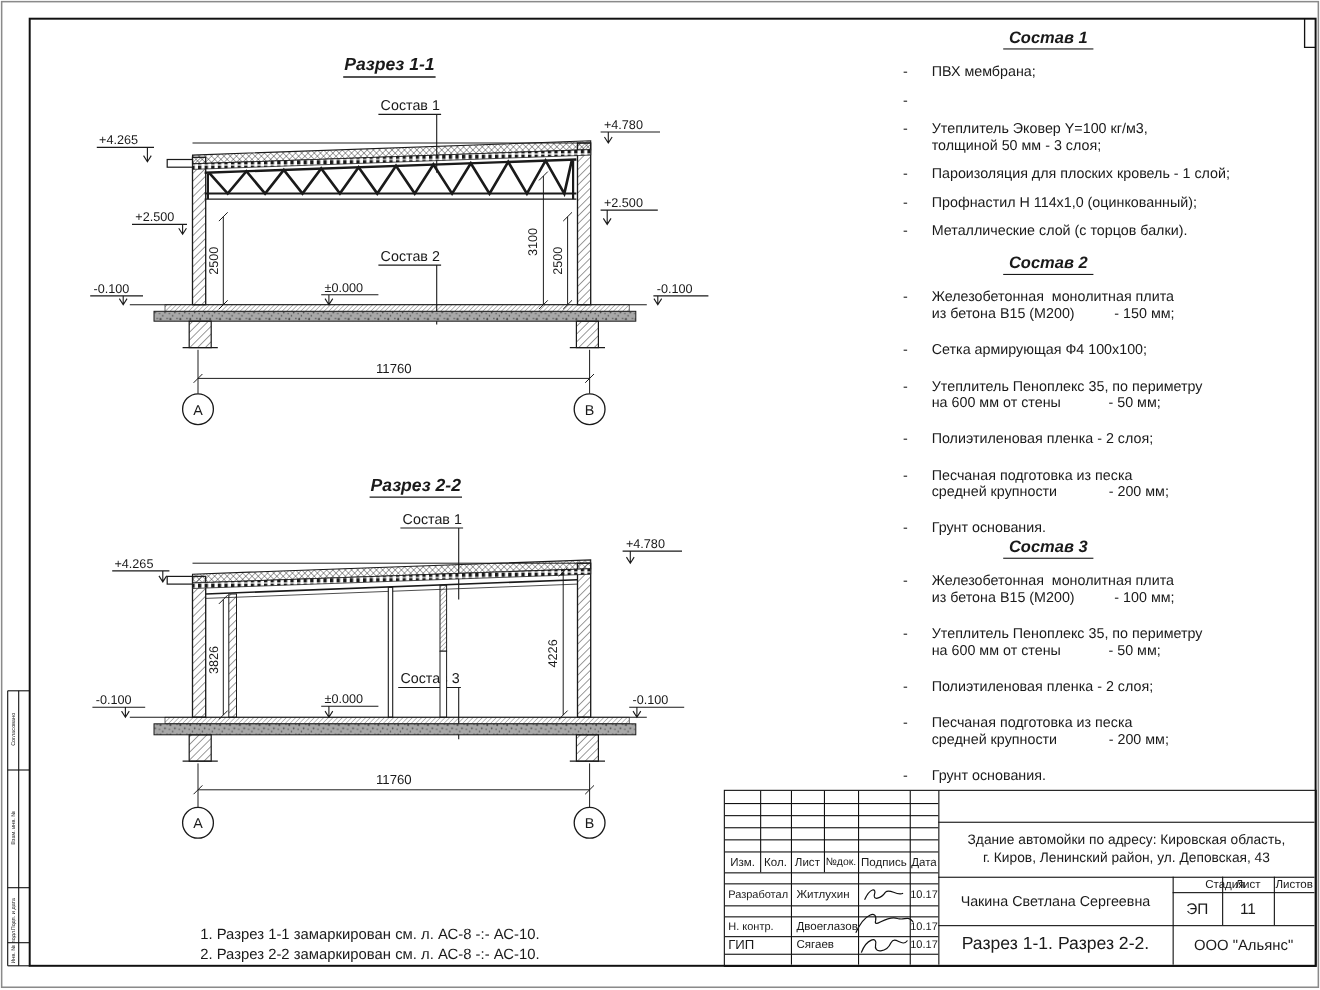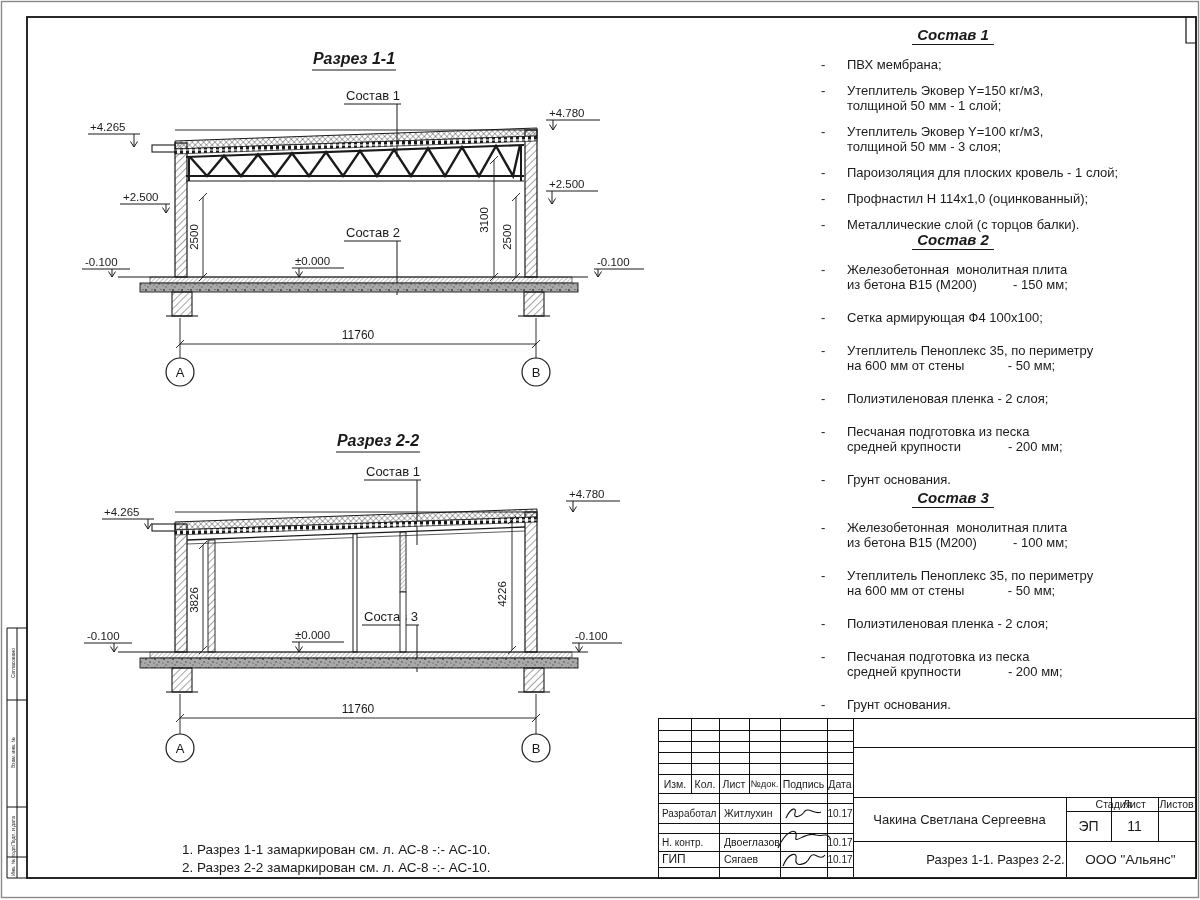--- a/index.html
+++ b/index.html
@@ -239,22 +239,20 @@
 </svg>
 
 <div class="lh-wrap" style="left:878px;top:26px;"><span class="lh">Состав 1</span></div>
 <div class="slist m11" style="top:57px;">
   <div class="li">
       <span class="dash">-</span>
       <span class="t">ПВХ мембрана;</span>
     </div>
   <div class="li">
       <span class="dash">-</span>
-      <span class="t">Утеплитель Эковер Y=150 кг/м3,
-толщиной 50 мм - 1 слой;</span>
     </div>
   <div class="li">
       <span class="dash">-</span>
       <span class="t">Утеплитель Эковер Y=100 кг/м3,
 толщиной 50 мм - 3 слоя;</span>
     </div>
   <div class="li">
       <span class="dash">-</span>
       <span class="t">Пароизоляция для плоских кровель - 1 слой;</span>
     </div>
@@ -377,26 +375,28 @@
   <svg class="abs" style="left:124px;top:86px;" width="42" height="17">
     <path d="M3,13 C8,2 14,2 12,8 C10,14 18,12 22,6 C26,2 32,10 38,7" fill="none" stroke="#111" stroke-width="1.1"></path>
   </svg>
   <svg class="abs" style="left:116px;top:106px;" width="58" height="27">
     <path d="M3,23 C11,5 23,2 21,12 C19,20 31,6 41,10 C47,12 51,7 55,13" fill="none" stroke="#111" stroke-width="1.1"></path>
   </svg>
   <svg class="abs" style="left:120px;top:130px;" width="50" height="21">
     <path d="M4,17 C9,4 19,2 17,10 C15,18 27,17 31,8 C35,1 41,13 46,6" fill="none" stroke="#111" stroke-width="1.1"></path>
   </svg>
 
+  <div class="c pre" style="left:194px;top:28px;width:342px;height:50px;font-size:12.5px;line-height:17px;">Здание автомойки по адресу: Кировская область,
+г. Киров, Ленинский район, ул. Деповская, 43</div>
   <div class="c" style="left:194px;top:78px;width:213px;height:44px;font-size:13px;">Чакина Светлана Сергеевна</div>
   <div class="c" style="left:407px;top:78px;width:45px;height:14px;font-size:10.5px;margin-left:25px;">Стадия</div>
   <div class="c" style="left:452px;top:78px;width:47px;height:14px;font-size:10.5px;">Лист</div>
   <div class="c" style="left:499px;top:78px;width:37px;height:14px;font-size:10.5px;">Листов</div>
   <div class="c" style="left:407px;top:92px;width:45px;height:30px;font-size:14px;">ЭП</div>
   <div class="c" style="left:452px;top:92px;width:47px;height:30px;font-size:14px;">11</div>
-  <div class="c" style="left:194px;top:122px;width:213px;height:36px;font-size:13px;padding-left:36px;">Разрез 1-1. Разрез 2-2.</div>
+  <div class="c" style="left:194px;top:122px;width:213px;height:36px;font-size:16px;">Разрез 1-1. Разрез 2-2.</div>
   <div class="c" style="left:407px;top:122px;width:129px;height:36px;font-size:13.5px;">ООО "Альянс"</div>
 </div>
 
 <div class="rot" style="left:8px;top:698px;width:70px;">Согласовано</div>
 <div class="rot" style="left:8px;top:805px;width:105px;">Взам. инв. №</div>
 <div class="rot" style="left:8px;top:855px;width:48px;">Подп. и дата</div>
 <div class="rot" style="left:8px;top:876px;width:20px;">Инв. № подл.</div>
 
 </body></html>

